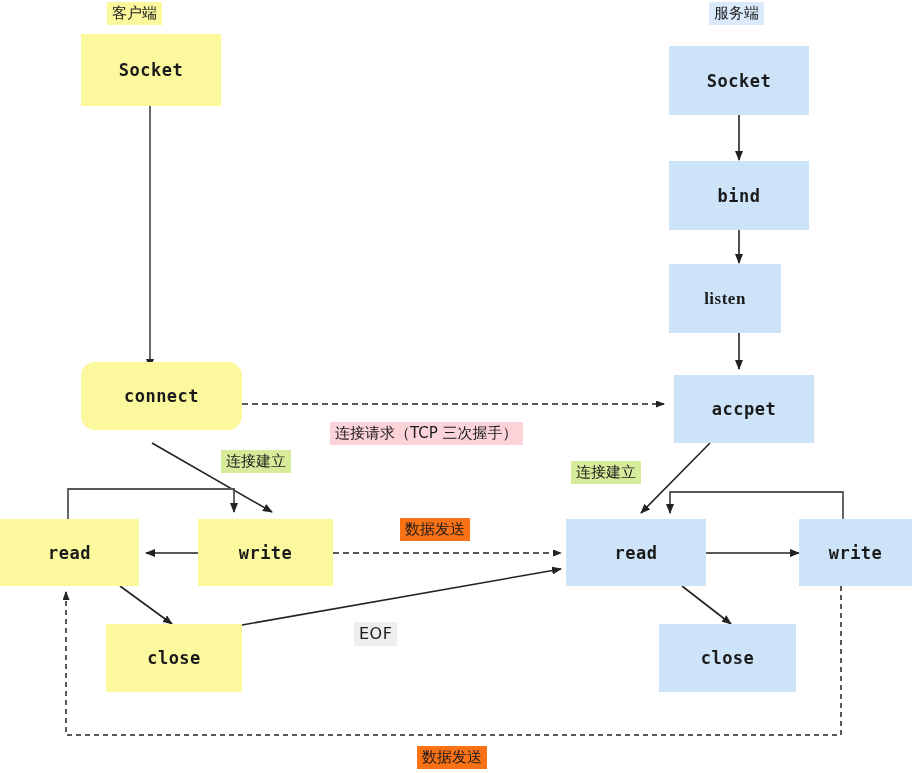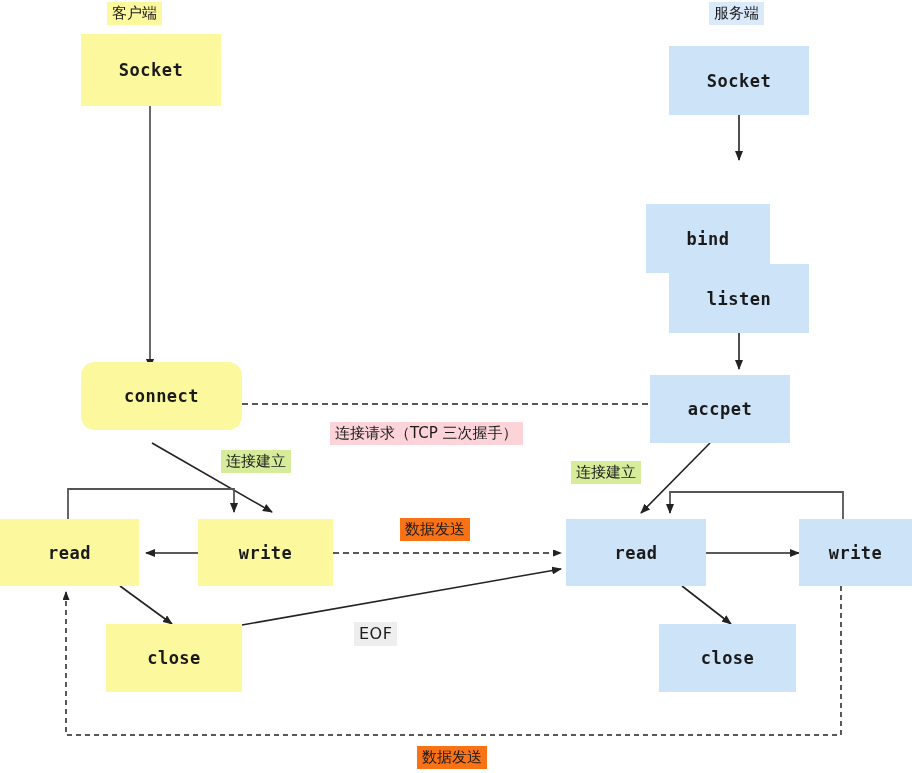--- a/index.html
+++ b/index.html
@@ -116,23 +116,23 @@
 
   <div class="node client" style="left:81px;  top:34px;  width:140px; height:72px;">Socket</div>
   <div class="node client" style="left:81px;  top:362px; width:161px; height:68px;border-radius:14px;">connect</div>
   <div class="node client" style="left:0px;   top:519px; width:139px; height:67px;">read</div>
   <div class="node client" style="left:198px; top:519px; width:135px; height:67px;">write</div>
   <div class="node client" style="left:106px; top:624px; width:136px; height:68px;">close</div>
 
   <div class="tag tag-blue" style="left:697px; top:2px;margin-left:12px;">服务端</div>
 
   <div class="node server" style="left:669px; top:46px;  width:140px; height:69px;">Socket</div>
-  <div class="node server" style="left:646px; top:161px; width:124px; height:69px;margin-top:43px;">bind</div>
-  <div class="node server" style="left:669px; top:264px; width:140px; height:69px;">listen</div>
-  <div class="node server" style="left:650px; top:375px; width:140px; height:68px;">accpet</div>
+  <div class="node server" style="left:669px; top:161px; width:140px; height:69px;">bind</div>
+  <div class="node server" style="left:669px; top:264px; width:112px; height:69px;font-family:Liberation Serif, serif;">listen</div>
+  <div class="node server" style="left:674px; top:375px; width:140px; height:68px;">accpet</div>
   <div class="node server" style="left:566px; top:519px; width:140px; height:67px;">read</div>
   <div class="node server" style="left:799px; top:519px; width:113px; height:67px;">write</div>
   <div class="node server" style="left:659px; top:624px; width:137px; height:68px;">close</div>
 
   <div class="tag tag-pink" style="left:330px; top:378px;margin-top:44px;">连接请求（TCP 三次握手）</div>
   <div class="tag tag-green" style="left:221px; top:450px;">连接建立</div>
   <div class="tag tag-green" style="left:571px; top:461px;">连接建立</div>
   <div class="tag tag-orange" style="left:400px; top:518px;">数据发送</div>
   <div class="tag tag-gray tag-eof" style="left:354px; top:622px;">EOF</div>
   <div class="tag tag-orange" style="left:417px; top:746px;">数据发送</div>

